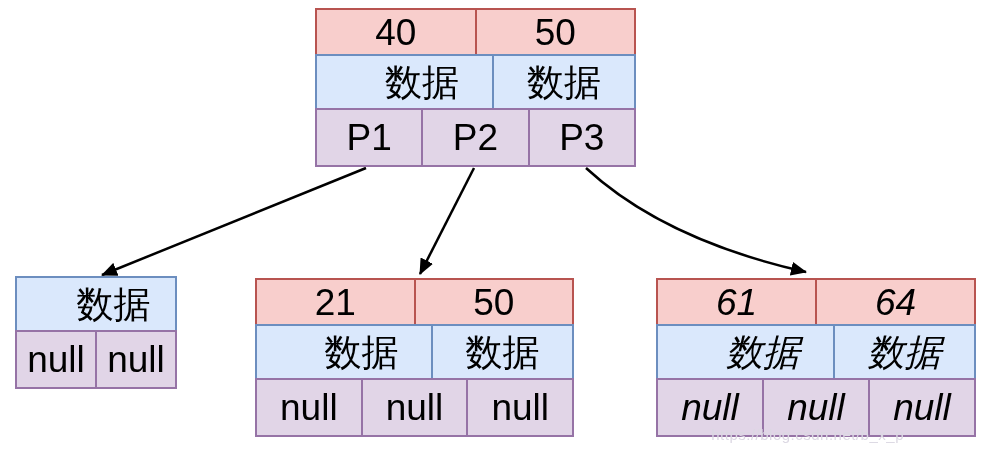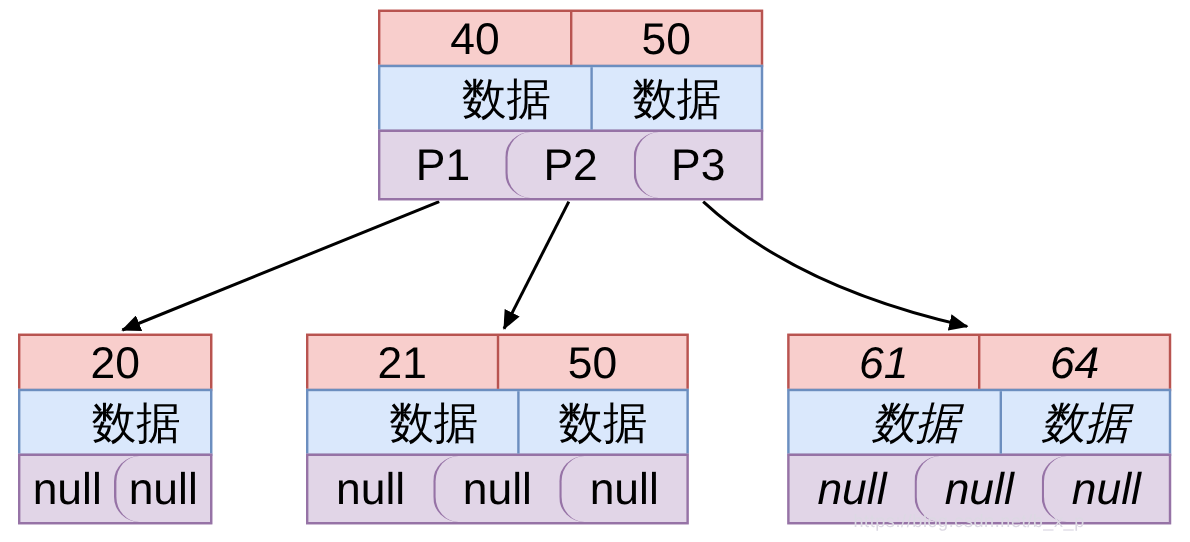--- a/index.html
+++ b/index.html
@@ -45,21 +45,21 @@
     align-items: center;
     justify-content: center;
     font-size: 37px;
     line-height: 1;
     color: var(--text);
     white-space: nowrap;
     overflow: hidden;
   }
   .r-key .cell + .cell { border-left: 2px solid var(--key-stroke); }
   .r-data .cell + .cell { border-left: 2px solid var(--data-stroke); }
-  .r-ptr .cell + .cell { border-left: 2px solid var(--ptr-stroke); border-radius: 21px; }
+  .r-ptr .cell + .cell { border-left: 2px solid var(--ptr-stroke); }
   svg.arrows {
     position: absolute;
     left: 0; top: 0;
     width: 992px; height: 452px;
     pointer-events: none;
   }
   .arrow {
     stroke: var(--arrow);
     stroke-width: 2.5;
     fill: none;
@@ -101,23 +101,20 @@
       <div class="cell">数据</div>
     </div>
     <div class="row r-ptr">
       <div class="cell">P1</div>
       <div class="cell">P2</div>
       <div class="cell">P3</div>
     </div>
   </div>
 
   <div class="node" style="left:15px; top:278px; width:162px;">
-    <div class="row r-key">
-      <div class="cell">20</div>
-    </div>
     <div class="row r-data">
       <div class="cell">数据</div>
     </div>
     <div class="row r-ptr">
       <div class="cell">null</div>
       <div class="cell">null</div>
     </div>
   </div>
 
   <div class="node" style="left:255px; top:278px; width:319px;">

